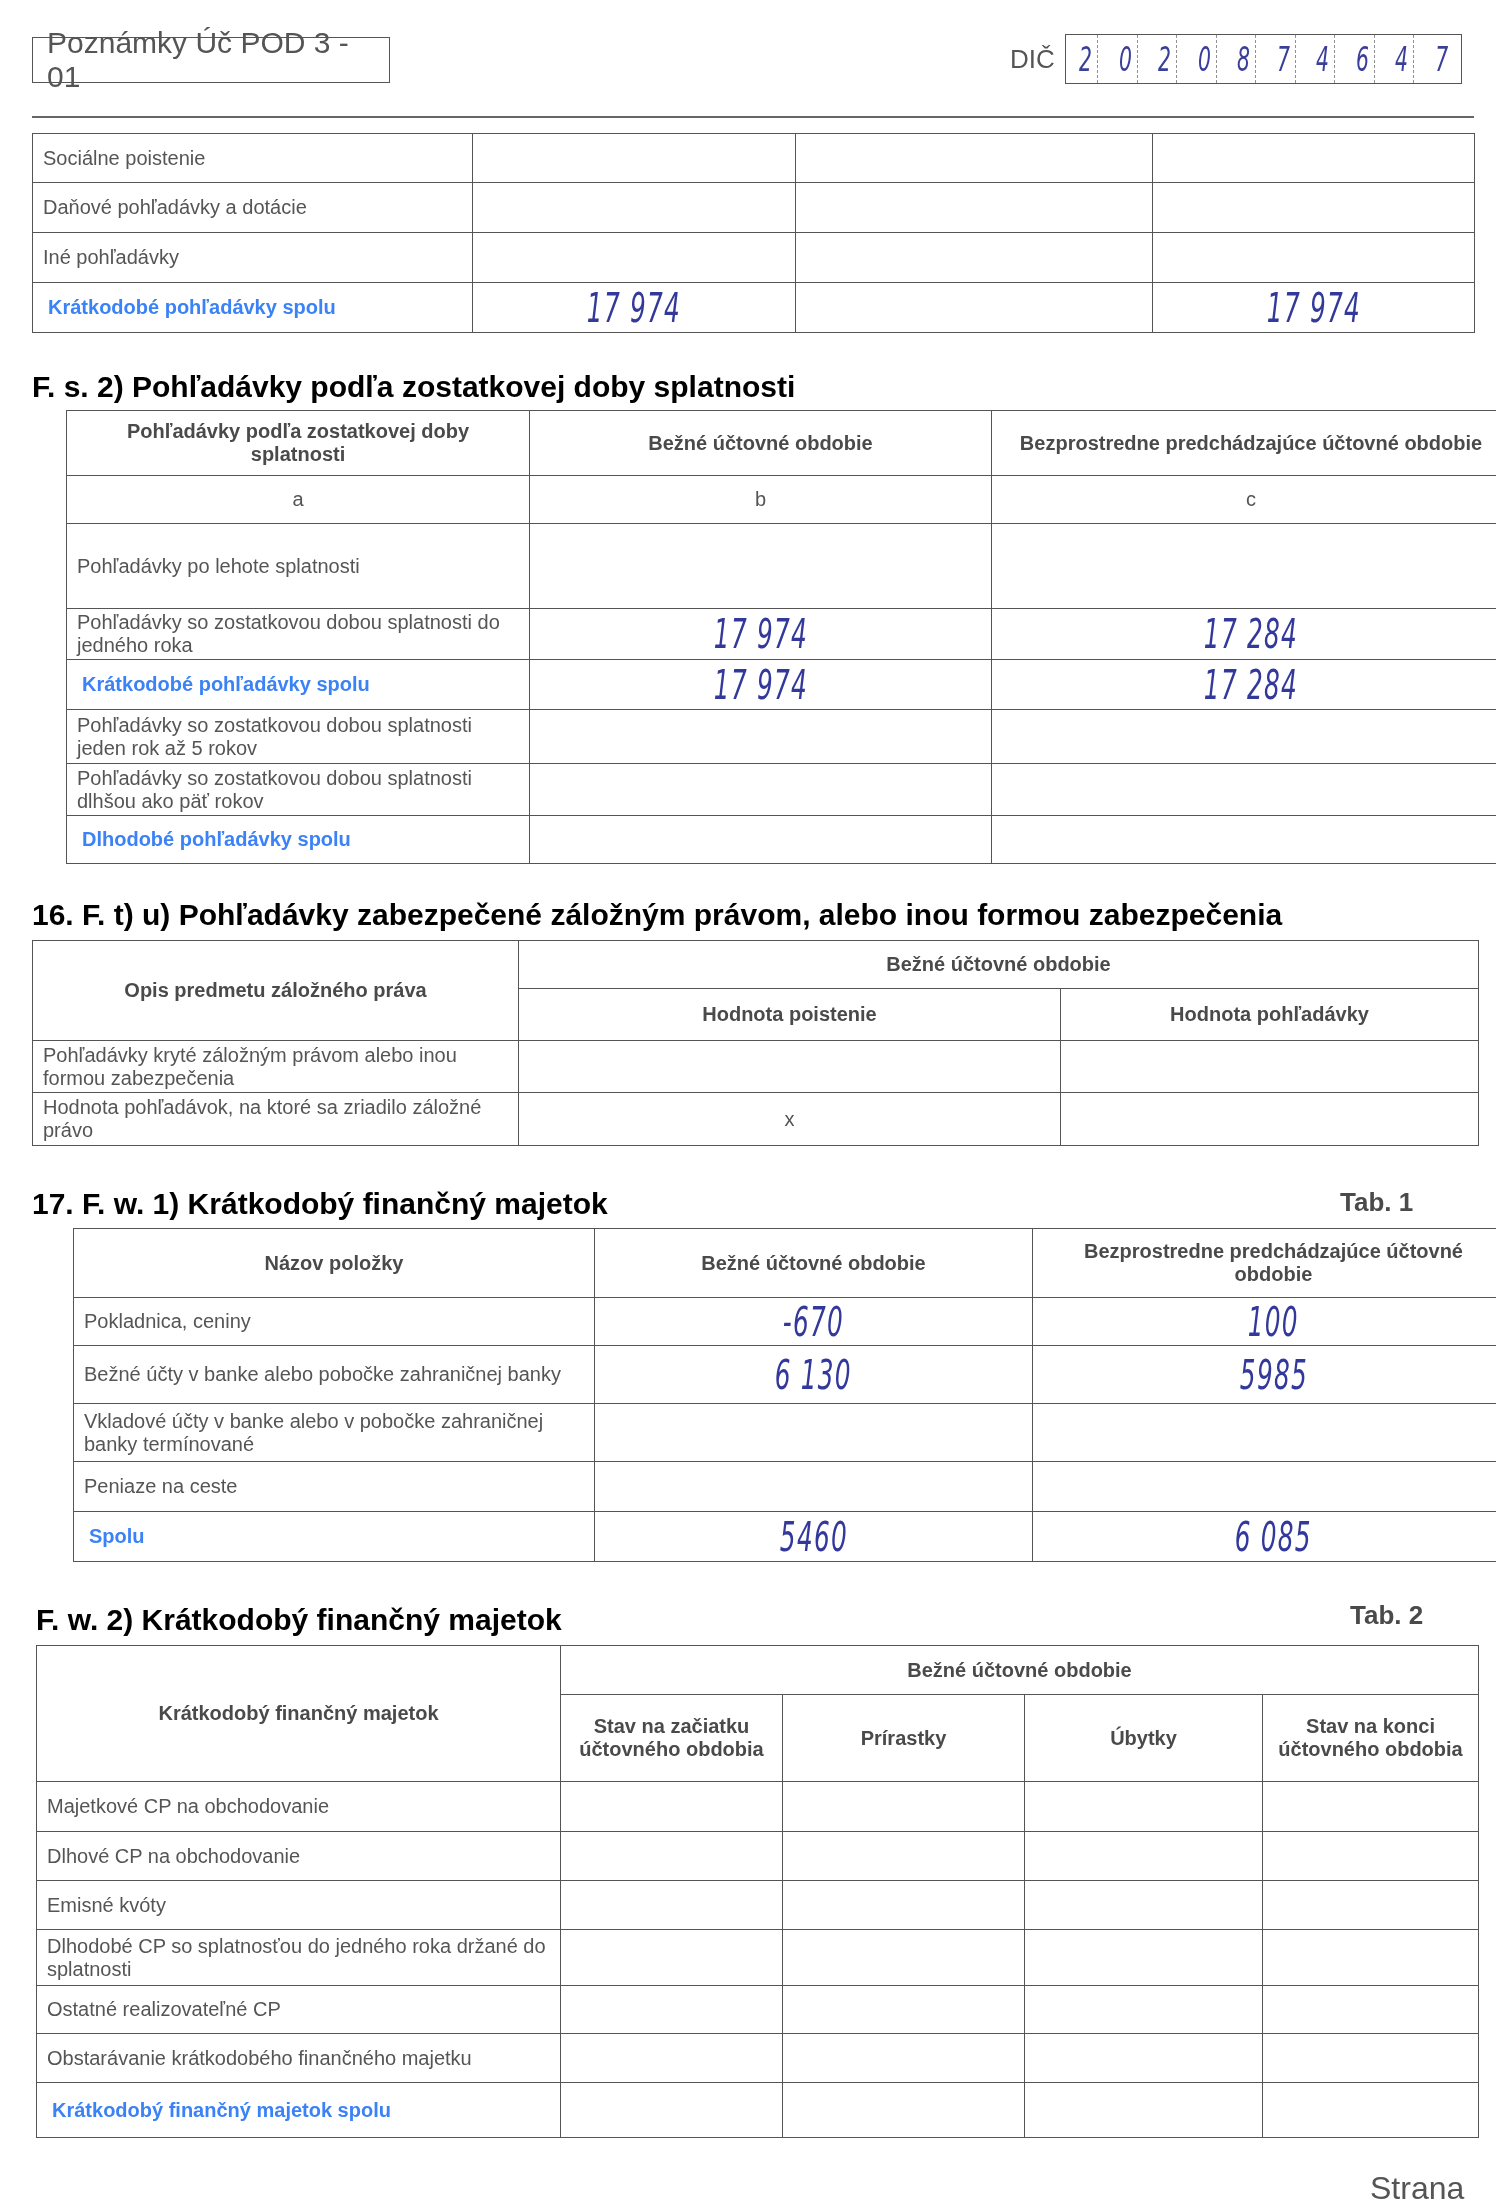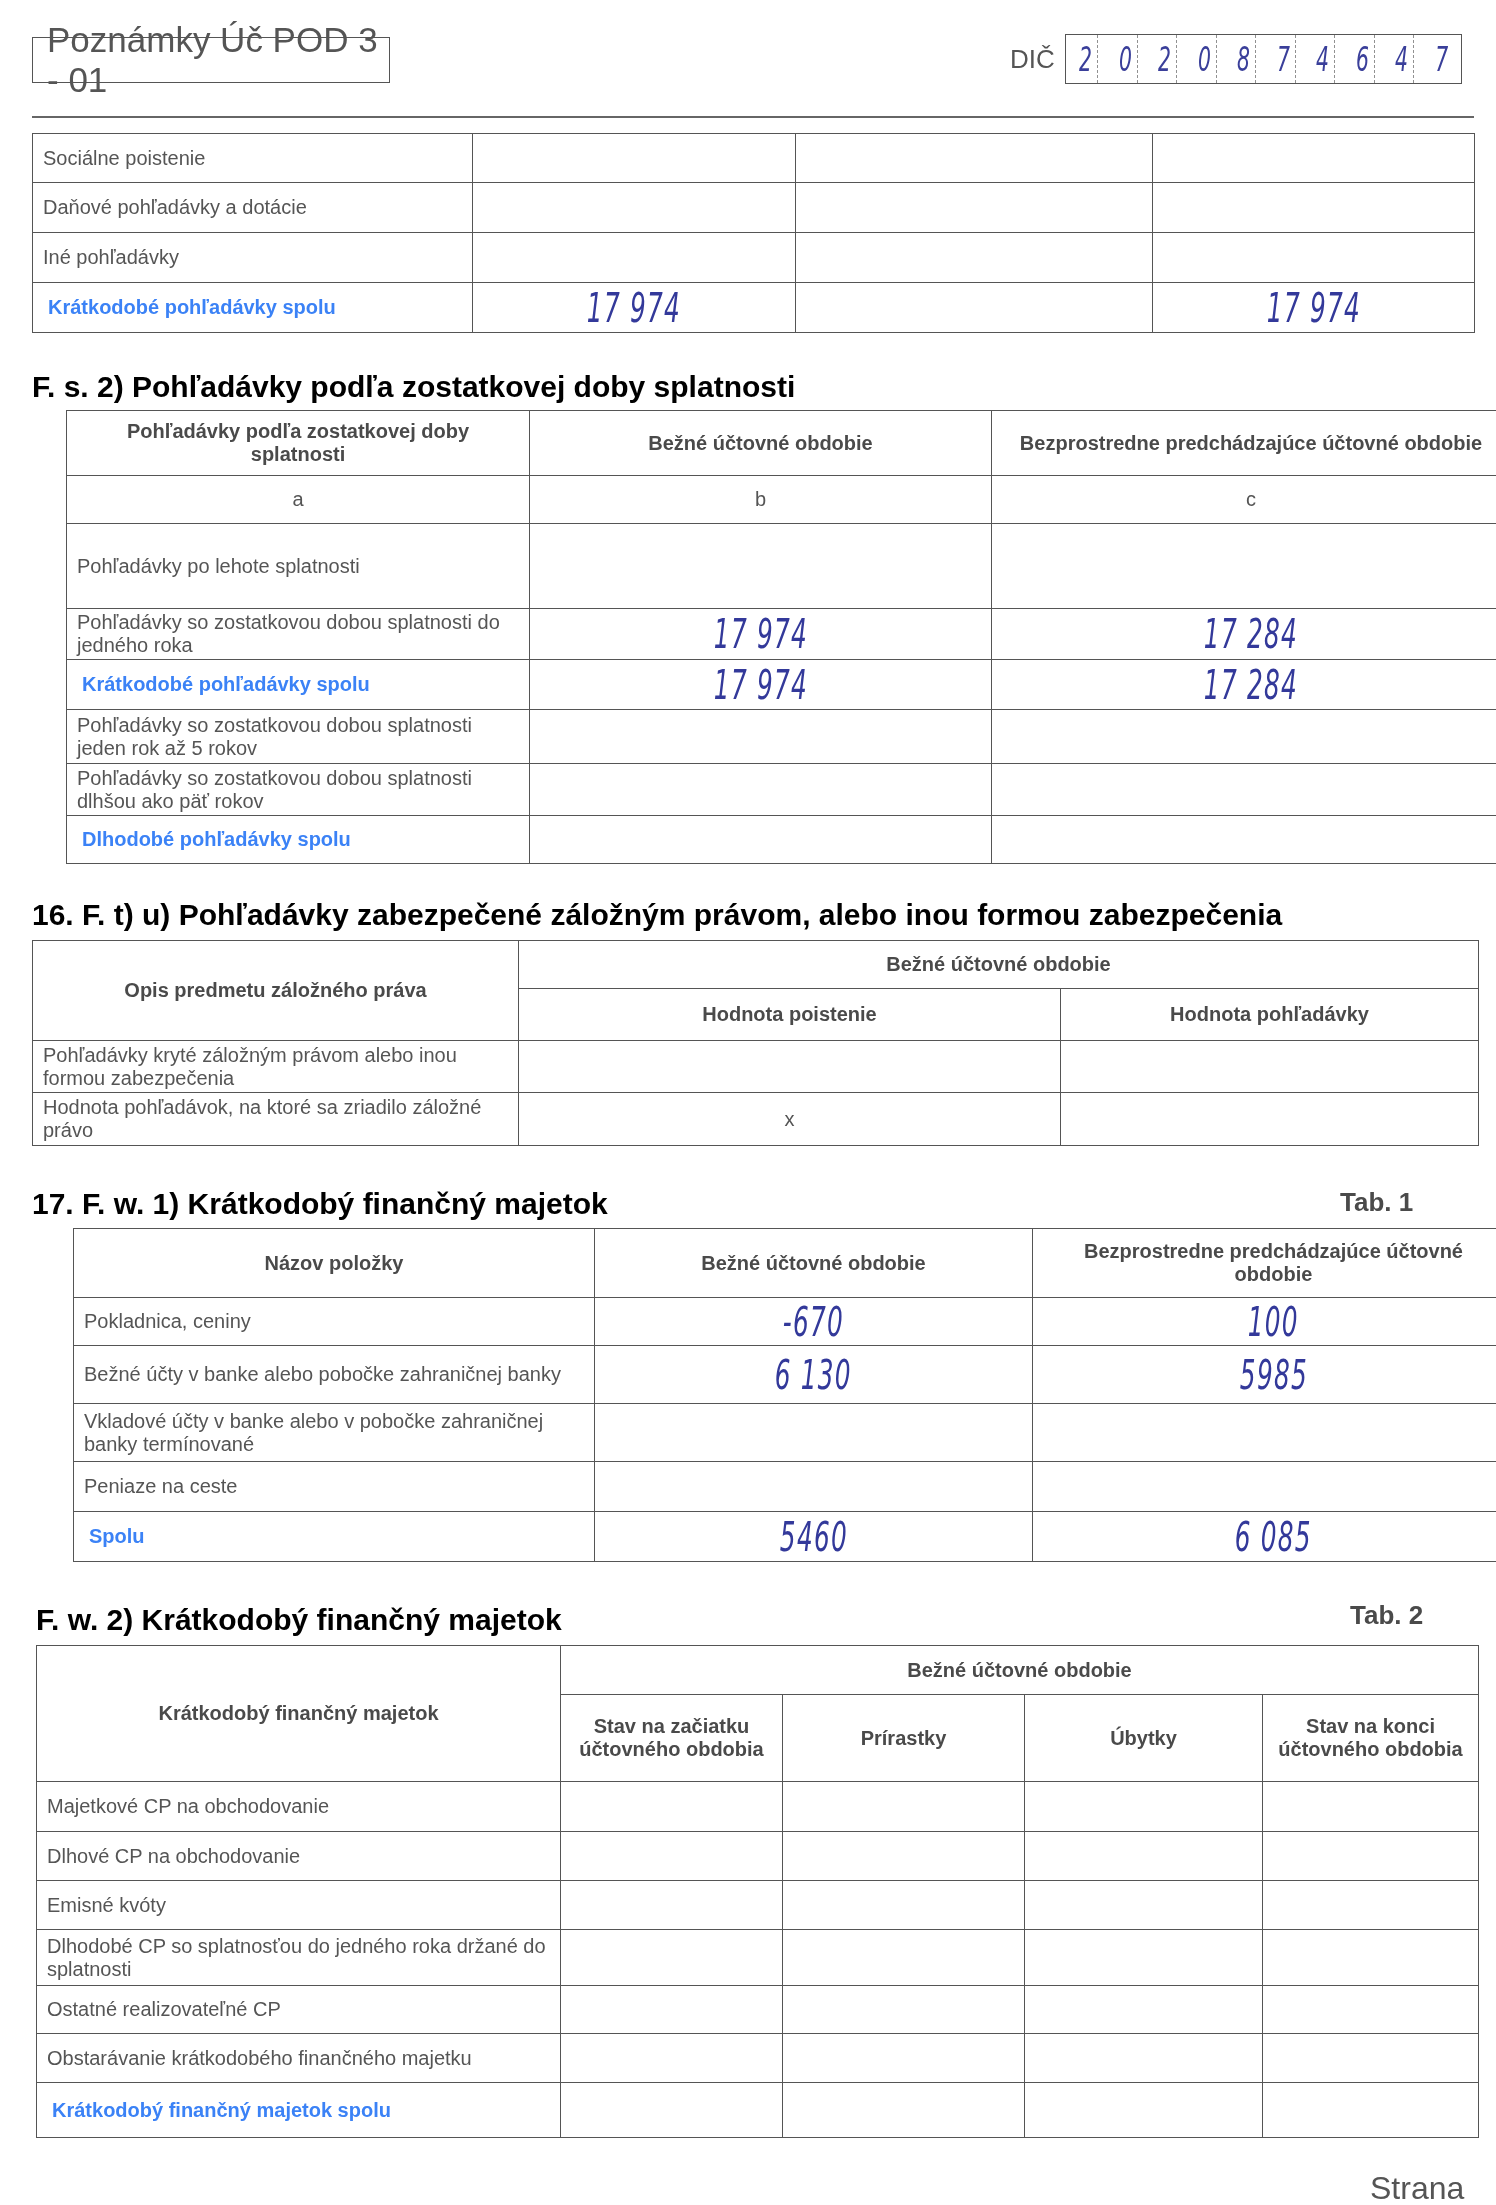--- a/index.html
+++ b/index.html
@@ -1,20 +1,20 @@
 <!DOCTYPE html>
 <html><head>
 <meta charset="utf-8">
 <style>
   html, body { margin:0; padding:0; background:#ffffff; }
   body { width:1496px; height:2205px; position:relative; overflow:hidden;
          font-family:"Liberation Sans", sans-serif; color:#4a4a4a; }
   .abs { position:absolute; }
   .hdr-box { left:32px; top:37px; width:358px; height:46px; border:1.5px solid #555;
-             box-sizing:border-box; font-size:35px; color:#555; display:flex; align-items:center; padding-left:14px; }
+             box-sizing:border-box; font-size:30px; color:#555; display:flex; align-items:center; padding-left:14px; }
   .dic-label { left:1010px; top:44px; font-size:26px; color:#555; }
   .dic-boxes { left:1065px; top:34px; height:50px; display:flex; border:1.5px solid #555; box-sizing:border-box; }
   .dic-cell { width:39.5px; height:100%; border-right:1.5px dashed #666; box-sizing:border-box;
               display:flex; align-items:center; justify-content:center;
               font-family:"DejaVu Sans", sans-serif; font-size:34px; color:#3a3f9a; font-style:italic; transform:scaleX(0.6); }
   .dic-cell:last-child { border-right:none; }
   .hr { left:32px; top:116px; width:1442px; height:0; border-top:2px solid #666; }
 
   table.form { position:absolute; border-collapse:collapse; table-layout:fixed; }
   table.form td, table.form th { border:1.5px solid #555; padding:0 10px; font-size:20px; color:#555;

